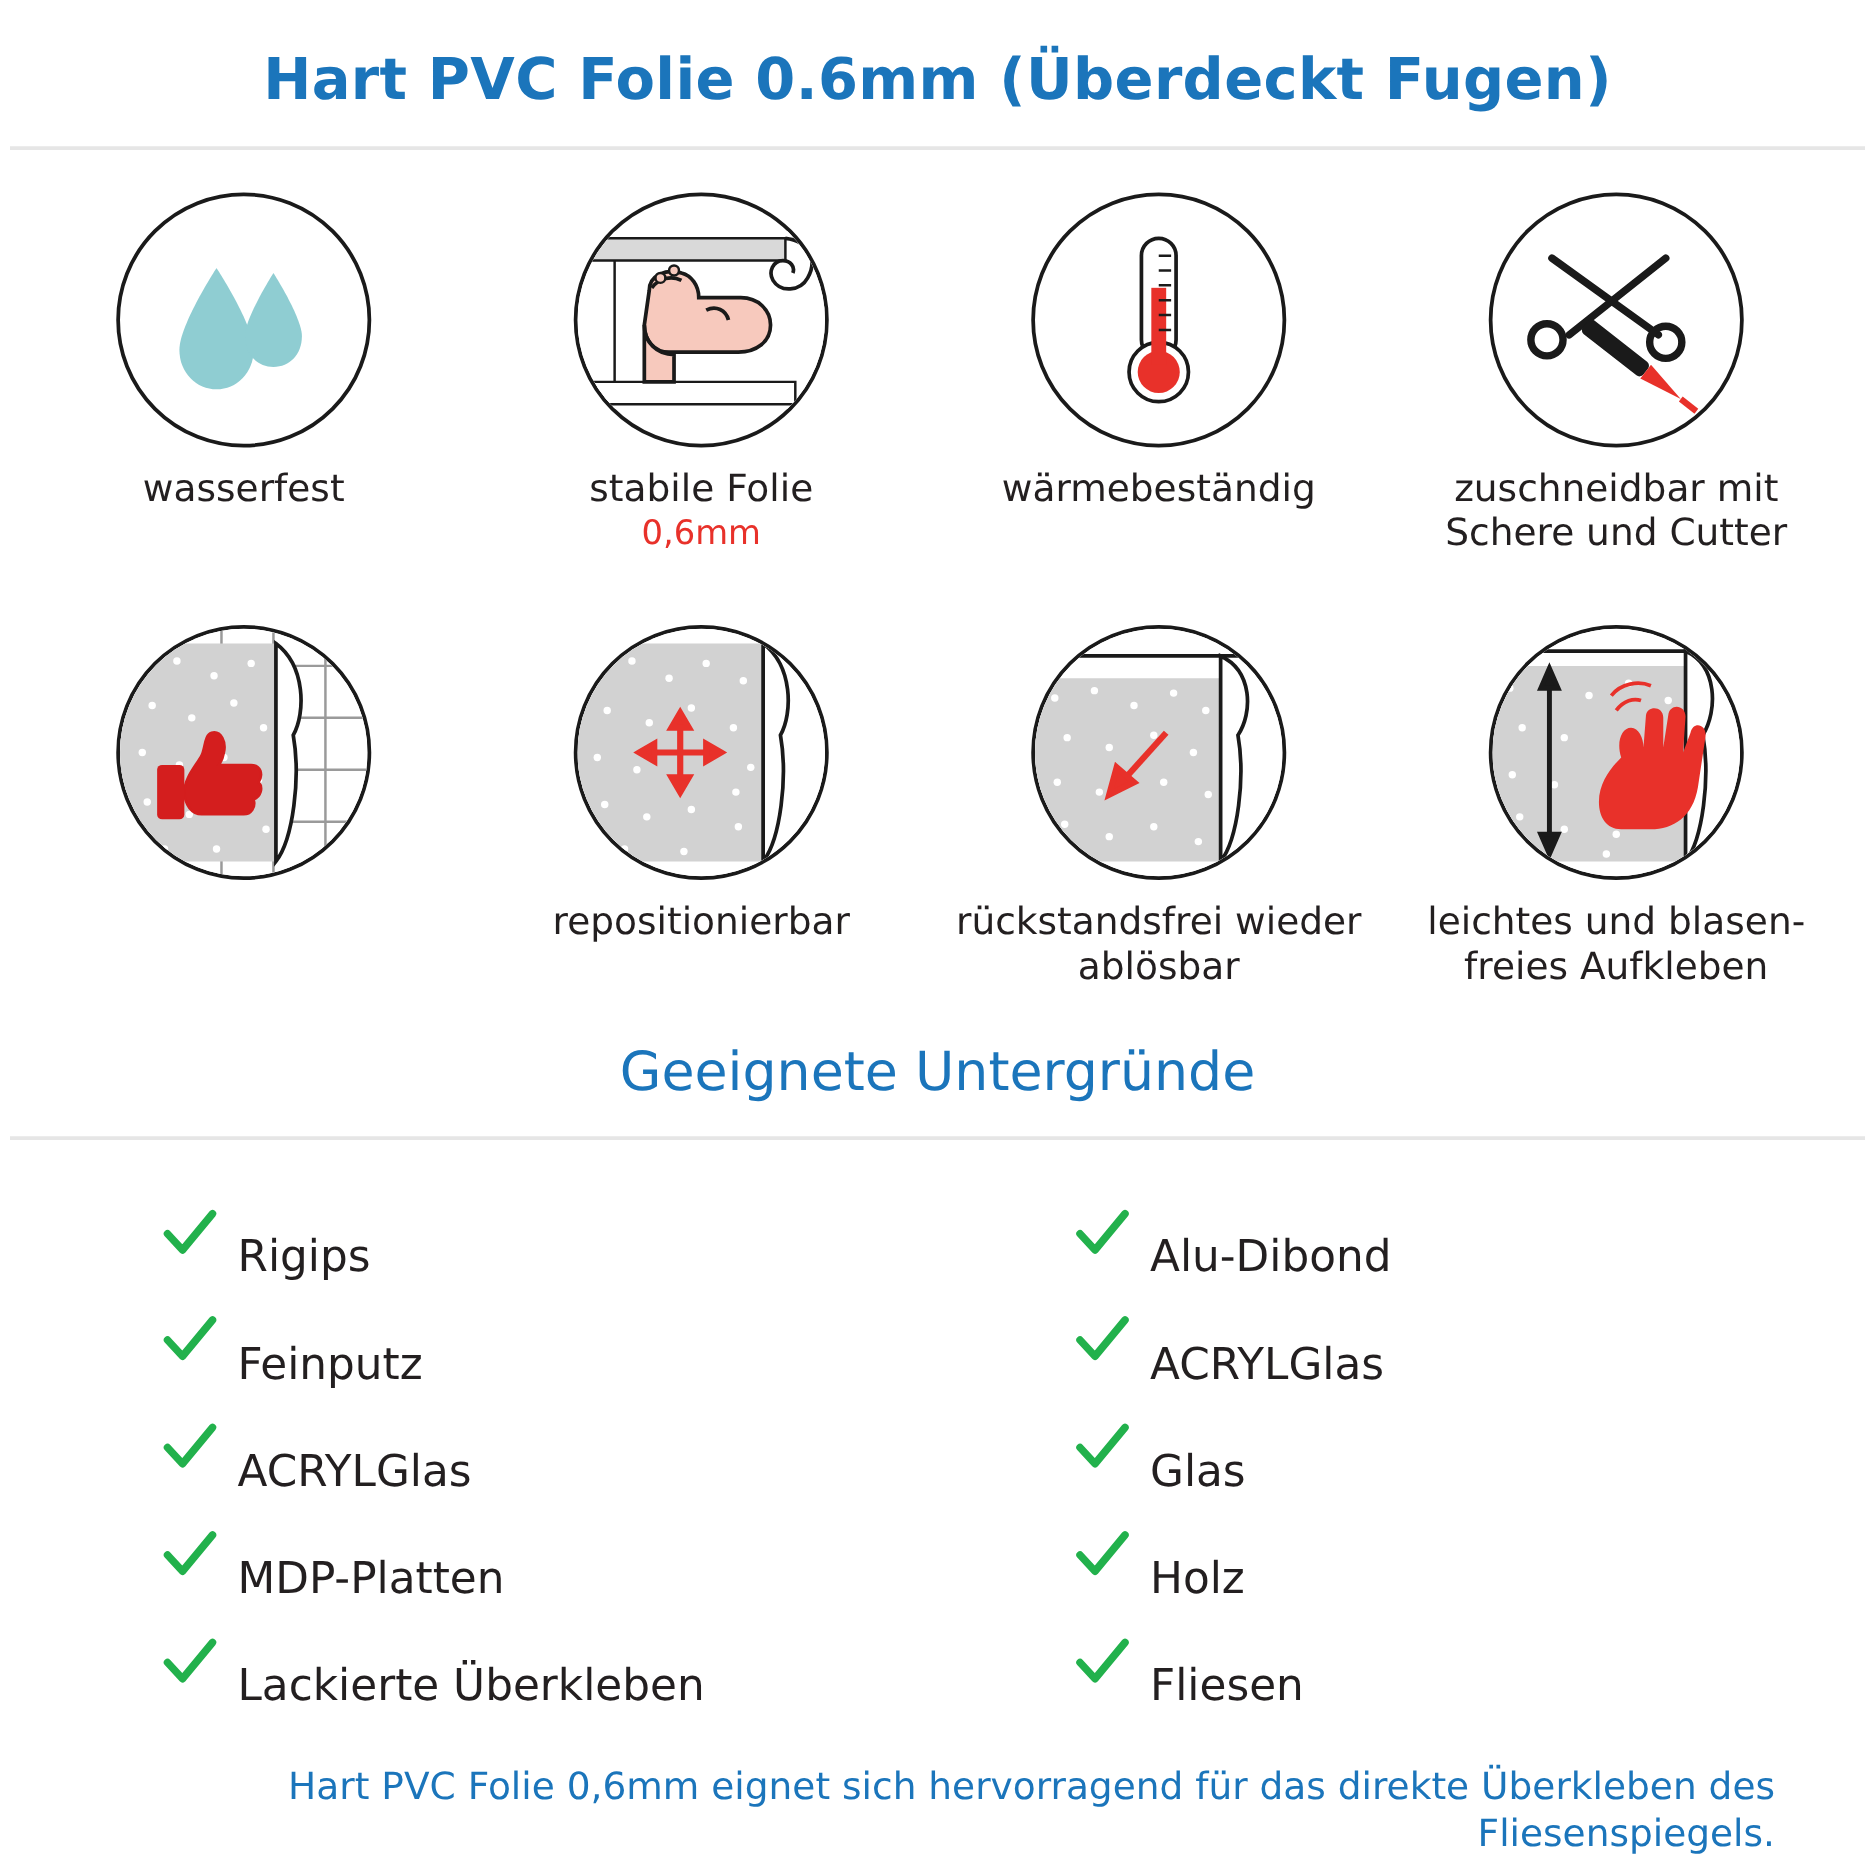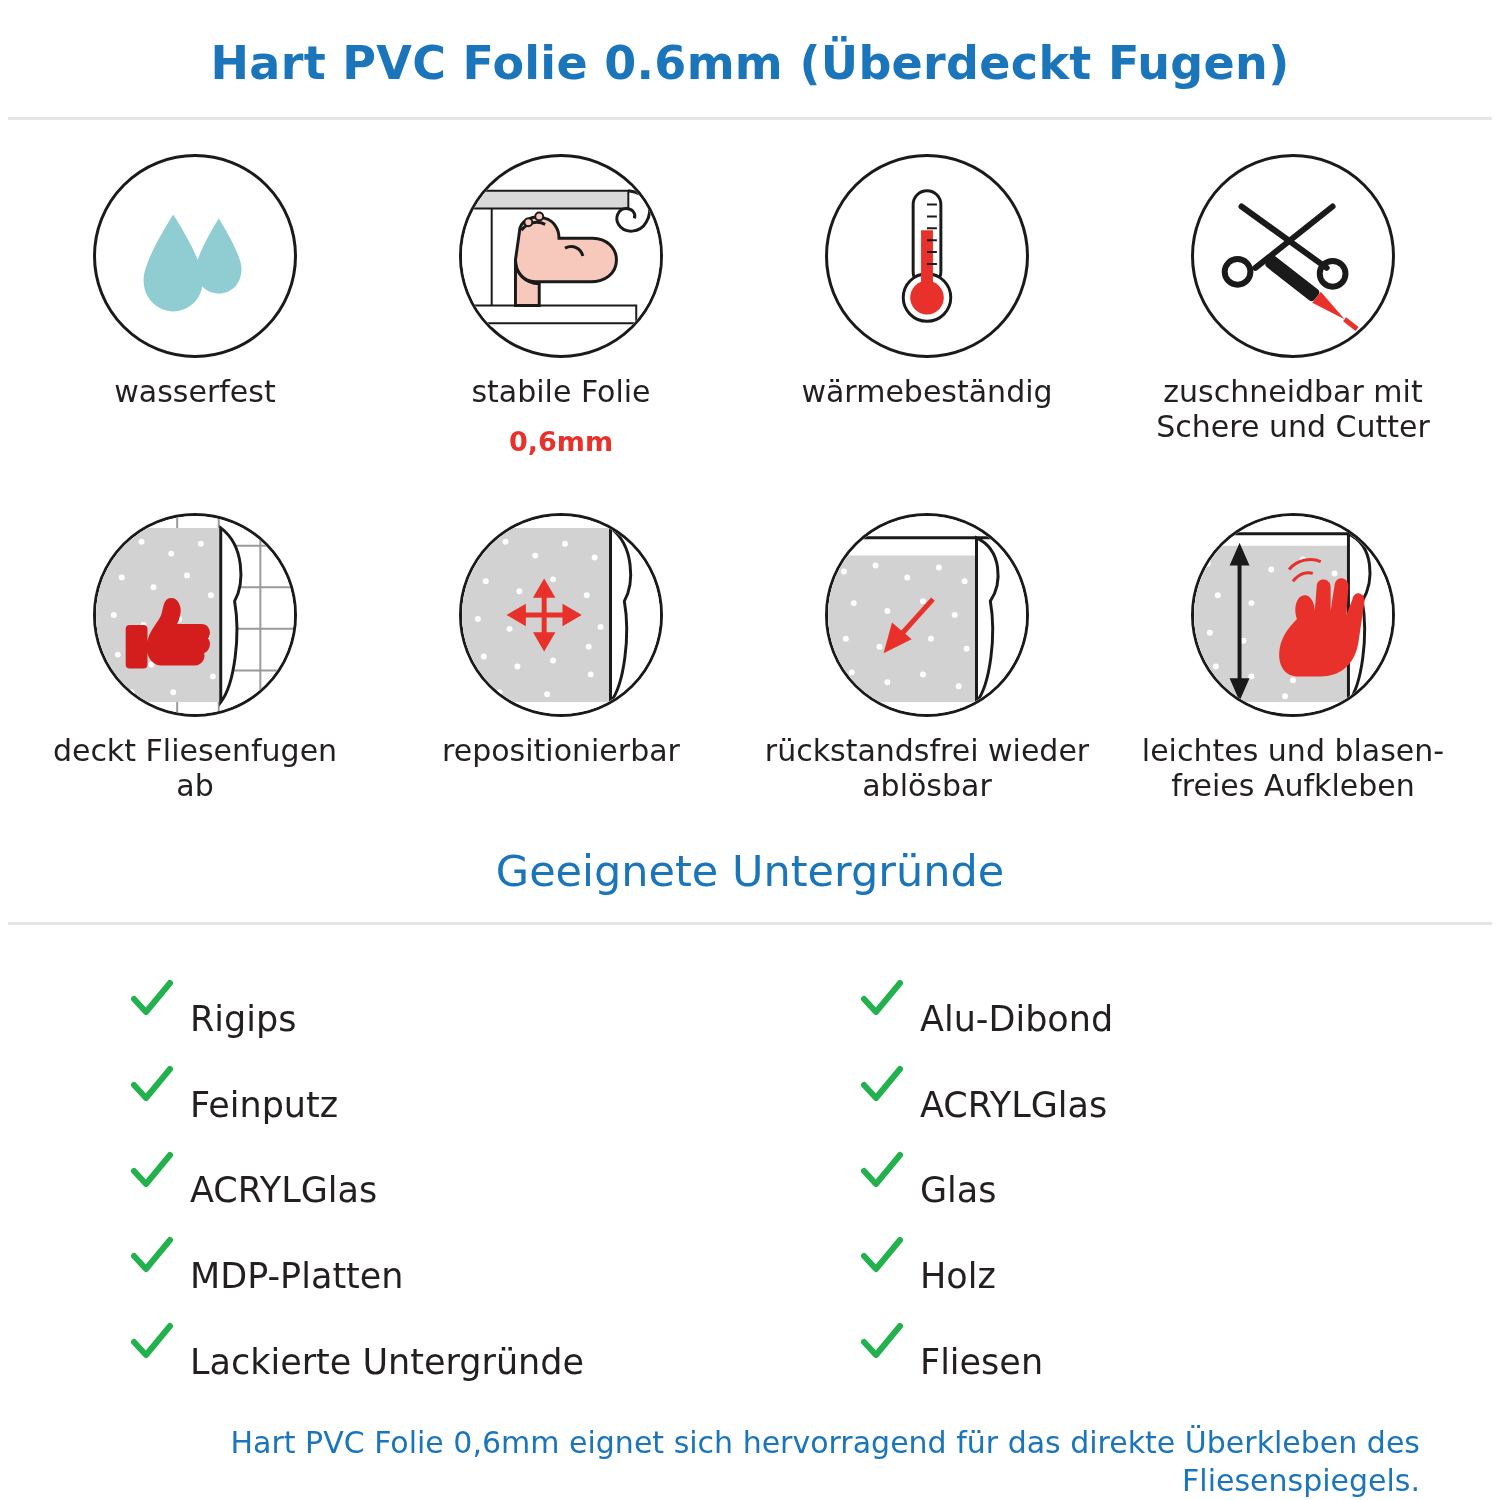--- a/index.html
+++ b/index.html
@@ -66,23 +66,22 @@
     margin-top: 16px;
     text-align: center;
     font-size: 30px;
     line-height: 1.18;
     color: #231f20;
     max-width: 330px;
   }
   .sub-red {
     color: #e8312a;
     font-size: 27px;
-    margin-top: 17px;
+    margin-top: 2px;
     text-align: center;
-    font-weight: bold;
   }
 
   .row2 { margin-top: 22px; }
 
   
   .subhead {
     text-align: center;
     color: #1b75bb;
     font-size: 43px;
     font-weight: normal;
@@ -248,21 +247,20 @@
               <circle cx="90" cy="144" r="3"></circle>
             <circle cx="118" cy="162" r="3"></circle>
               <circle cx="36" cy="178" r="3"></circle>
               <circle cx="78" cy="178" r="3"></circle>
           </g>
           <path d="M126 12 L126 188 C140 170 146 120 140 86 C150 68 150 30 126 12 Z" fill="#ffffff" stroke="#1a1a1a" stroke-width="3"></path>
           <path d="M52 132 C52 120 62 110 66 102 C69 96 68 86 74 84 C82 82 86 92 84 100 C83 106 80 110 80 110 L106 110 C114 110 116 118 112 124 C116 128 114 136 108 138 C110 144 106 150 100 150 L66 150 C58 150 52 142 52 132 Z" fill="#d41e1e" stroke="#d41e1e" stroke-width="2"></path>
           <rect x="30" y="110" width="22" height="44" rx="4" fill="#d41e1e"></rect>
         </svg>
       </div>
-      <div class="caption">deckt Fliesenfugen ab</div>
     </div>
 
     <div class="feature">
       <div class="circle">
         <svg viewBox="0 0 200 200">
           <rect x="0" y="0" width="200" height="200" fill="#ffffff"></rect>
           <path d="M0 12 L150 12 L150 188 L0 188 Z" fill="#d2d2d2"></path>
           <g fill="#ffffff">
             <circle cx="14" cy="34" r="3"></circle>
               <circle cx="44" cy="26" r="3"></circle>
@@ -411,21 +409,21 @@
             </svg>
           </span>
         <span class="li-label">MDP-Platten</span>
       </div>
       <div class="li">
         <span class="check">
             <svg viewBox="0 0 44 40">
               <path d="M4 20 L16 33 L40 4" fill="none" stroke="#22b14c" stroke-width="6" stroke-linecap="round" stroke-linejoin="round"></path>
             </svg>
           </span>
-        <span class="li-label">Lackierte Untergründe</span>
+        <span class="li-label">Lackierte Überkleben</span>
       </div>
     </div>
 
     <div class="list right">
       <div class="li">
         <span class="check">
             <svg viewBox="0 0 44 40">
               <path d="M4 20 L16 33 L40 4" fill="none" stroke="#22b14c" stroke-width="6" stroke-linecap="round" stroke-linejoin="round"></path>
             </svg>
           </span>

